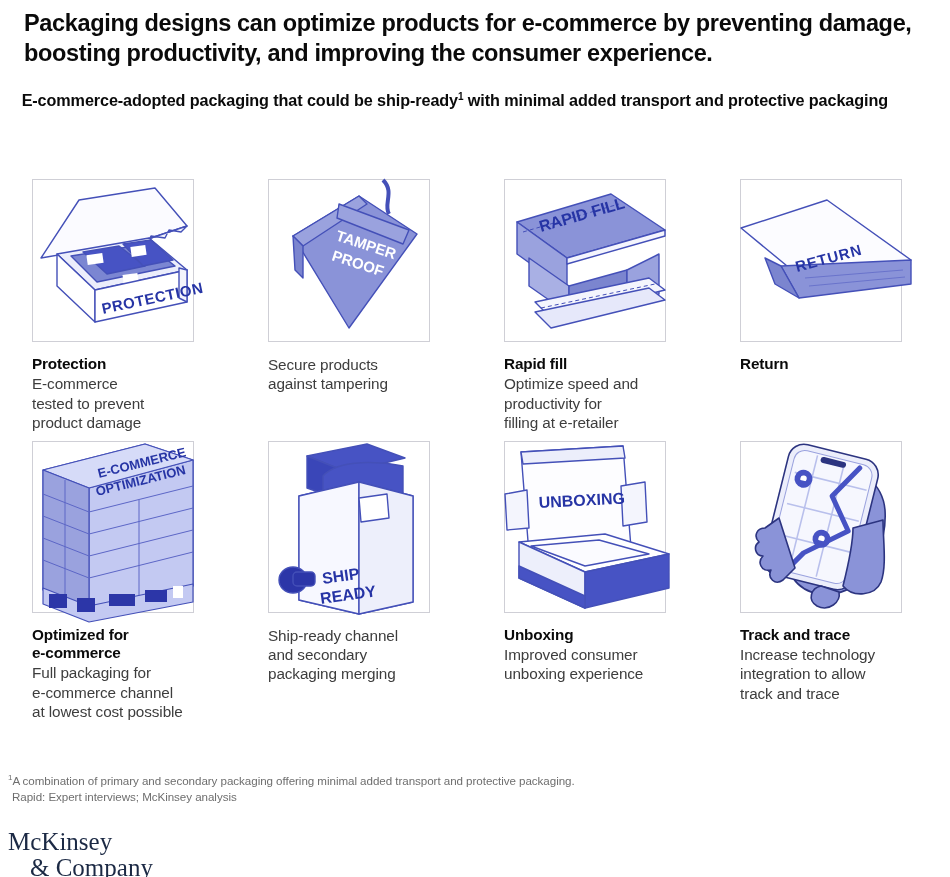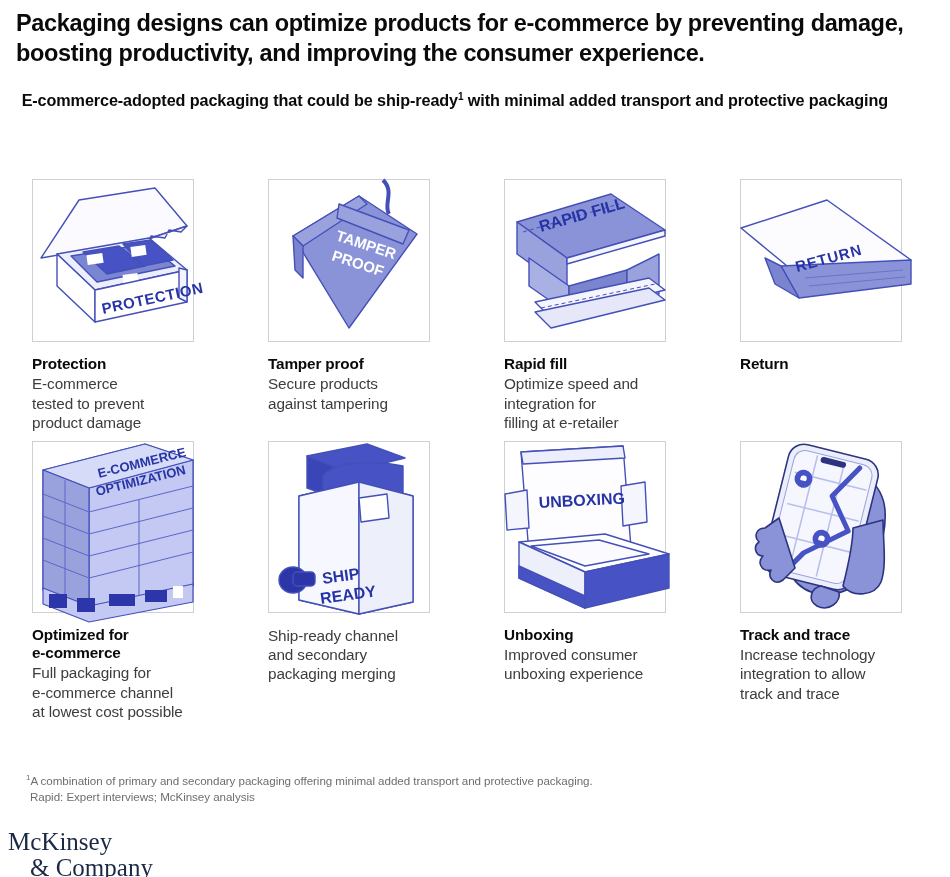--- a/index.html
+++ b/index.html
@@ -9,21 +9,21 @@
     font-family: "Liberation Sans", sans-serif;
     color: #1b1b1b;
     overflow: hidden;
   }
   .page { position: relative; width: 950px; height: 877px; padding: 0 8px; }
 
   
   .title {
     font-size: 23.5px; font-weight: bold; line-height: 1.26;
     letter-spacing: -0.35px; color: #0a0a0a;
-    margin: 9px 0 0 8px; width: 900px;
+    margin: 9px 0 0 16px; width: 900px;
   }
   .subtitle {
     font-size: 16.2px; font-weight: bold; line-height: 1.3;
     letter-spacing: -0.1px; color: #0a0a0a;
     margin-top: 22px; width: 880px; text-align: right;
   }
   .subtitle sup { font-size: 10px; vertical-align: super; line-height: 0; }
 
   
   .grid {
@@ -53,21 +53,21 @@
   .cap-body {
     font-size: 15.3px; line-height: 1.27; color: #3d3d3d;
     letter-spacing: -0.1px; margin-top: 1px;
     white-space: pre-line;
   }
 
   .row2 .frame { height: 172px; }
   .row2 .art { height: 186px; }
 
   
-  .footnotes { position: absolute; left: 8px; top: 764px; width: 920px; margin-left: 18px; }
+  .footnotes { position: absolute; left: 8px; top: 764px; width: 920px; }
   .fn, .src {
     font-size: 11.6px; line-height: 1.42; color: #6e6e6e;
     letter-spacing: -0.05px;
   }
   .fn sup { font-size: 8px; vertical-align: super; line-height: 0; }
   .src { margin-left: 4px; }
 
   .logo {
     position: absolute; left: 8px; top: 820px;
     font-family: "Liberation Serif", serif;
@@ -133,21 +133,20 @@
               <polygon points="30,62 96,22 104,30 40,72" fill="#9aa2de"></polygon>
               <polygon points="30,62 40,72 40,104 32,96" fill="#7b85cf"></polygon>
               <polygon points="76,30 146,56 140,70 74,44" fill="#9aa2de"></polygon>
             </g>
             <text x="72" y="66" transform="rotate(18 72 66)" font-family="Liberation Sans, sans-serif" font-size="15" font-weight="bold" fill="#ffffff">TAMPER</text>
             <text x="68" y="86" transform="rotate(18 68 86)" font-family="Liberation Sans, sans-serif" font-size="15" font-weight="bold" fill="#ffffff">PROOF</text>
           </svg>
         </div>
       </div>
       <div class="cap">
-        <div class="cap-title">Tamper proof</div>
         <div class="cap-body">Secure products
 against tampering</div>
       </div>
     </div>
 
     <div class="cell">
       <div class="frame">
         <div class="art">
           <svg viewBox="0 0 178 178">
             <g stroke="#4450b8" stroke-width="1.4" stroke-linejoin="round">
@@ -164,21 +163,21 @@
               <line x1="24" y1="58" x2="120" y2="30"></line>
               <line x1="42" y1="134" x2="156" y2="110"></line>
             </g>
             <text x="42" y="58" transform="rotate(-16 42 58)" font-family="Liberation Sans, sans-serif" font-size="16" font-weight="bold" fill="#2634a5">RAPID FILL</text>
           </svg>
         </div>
       </div>
       <div class="cap">
         <div class="cap-title">Rapid fill</div>
         <div class="cap-body">Optimize speed and
-integration for
+productivity for
 filling at e-retailer</div>
       </div>
     </div>
 
     <div class="cell">
       <div class="frame">
         <div class="art">
           <svg viewBox="0 0 178 178">
             <g stroke="#4450b8" stroke-width="1.4" stroke-linejoin="round">
               <polygon points="6,54 92,26 176,86 86,120" fill="#fcfcff"></polygon>

